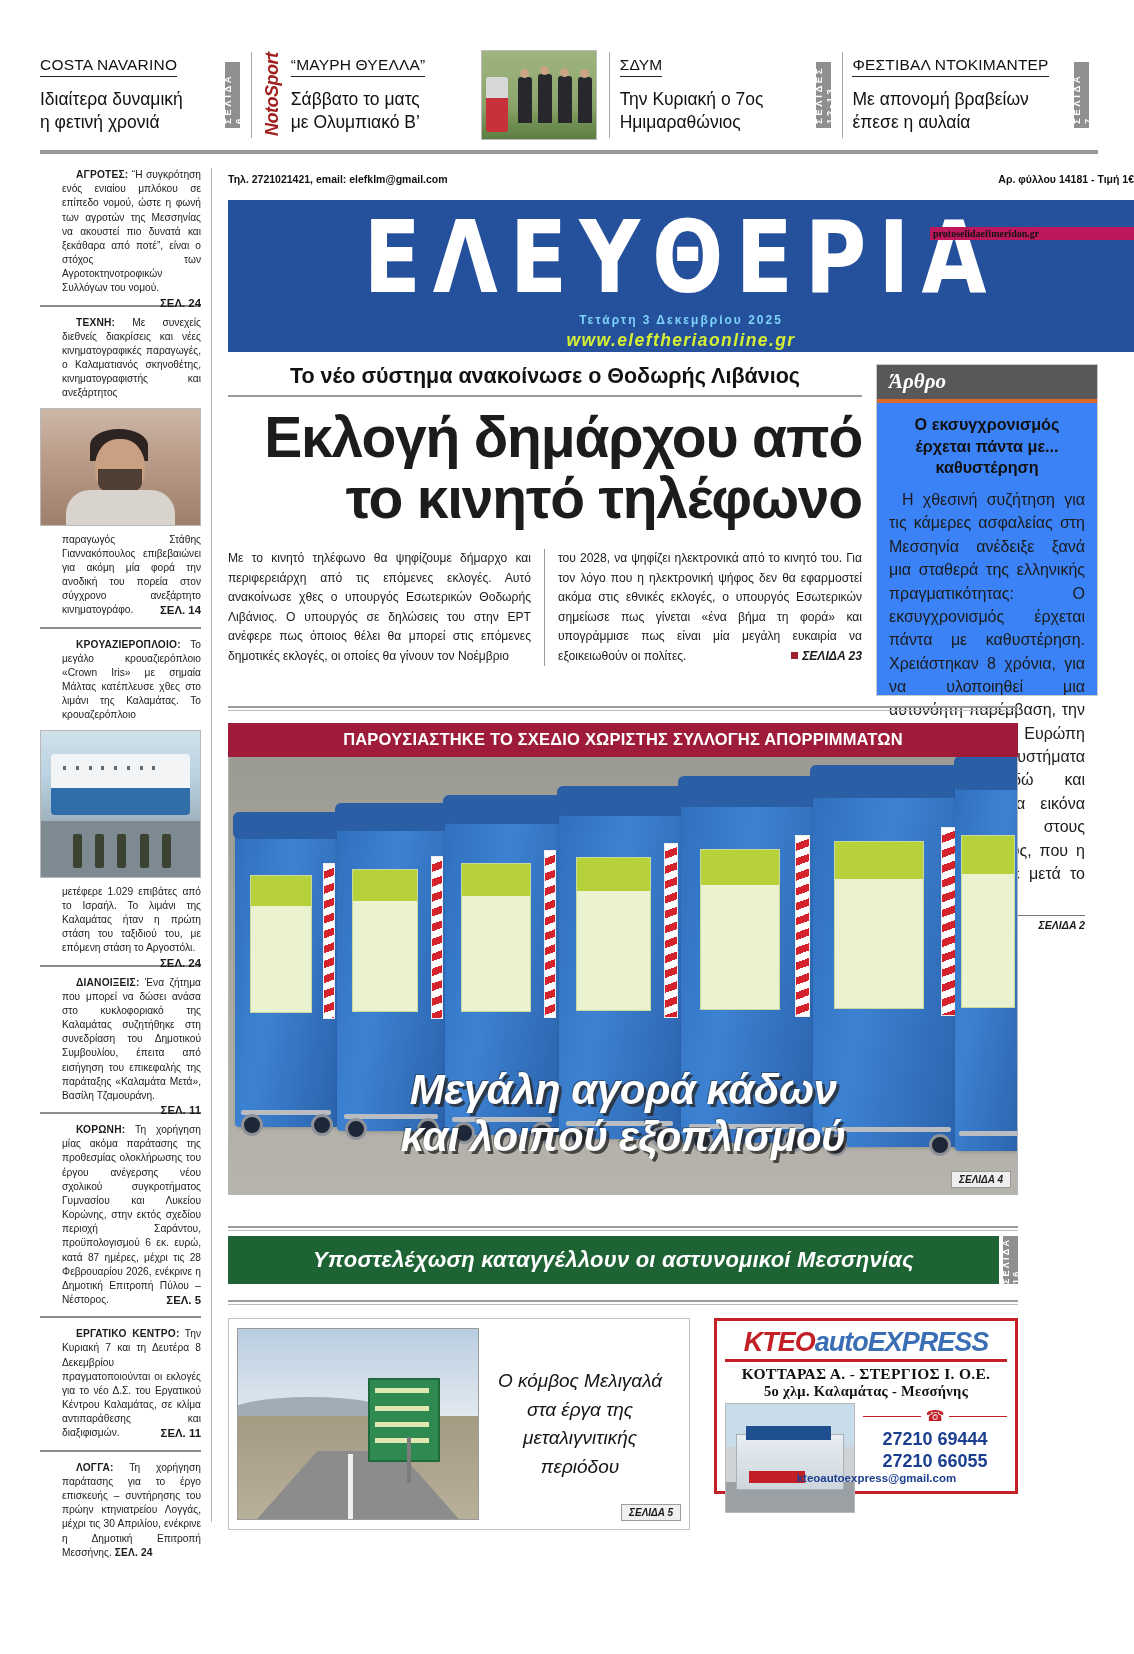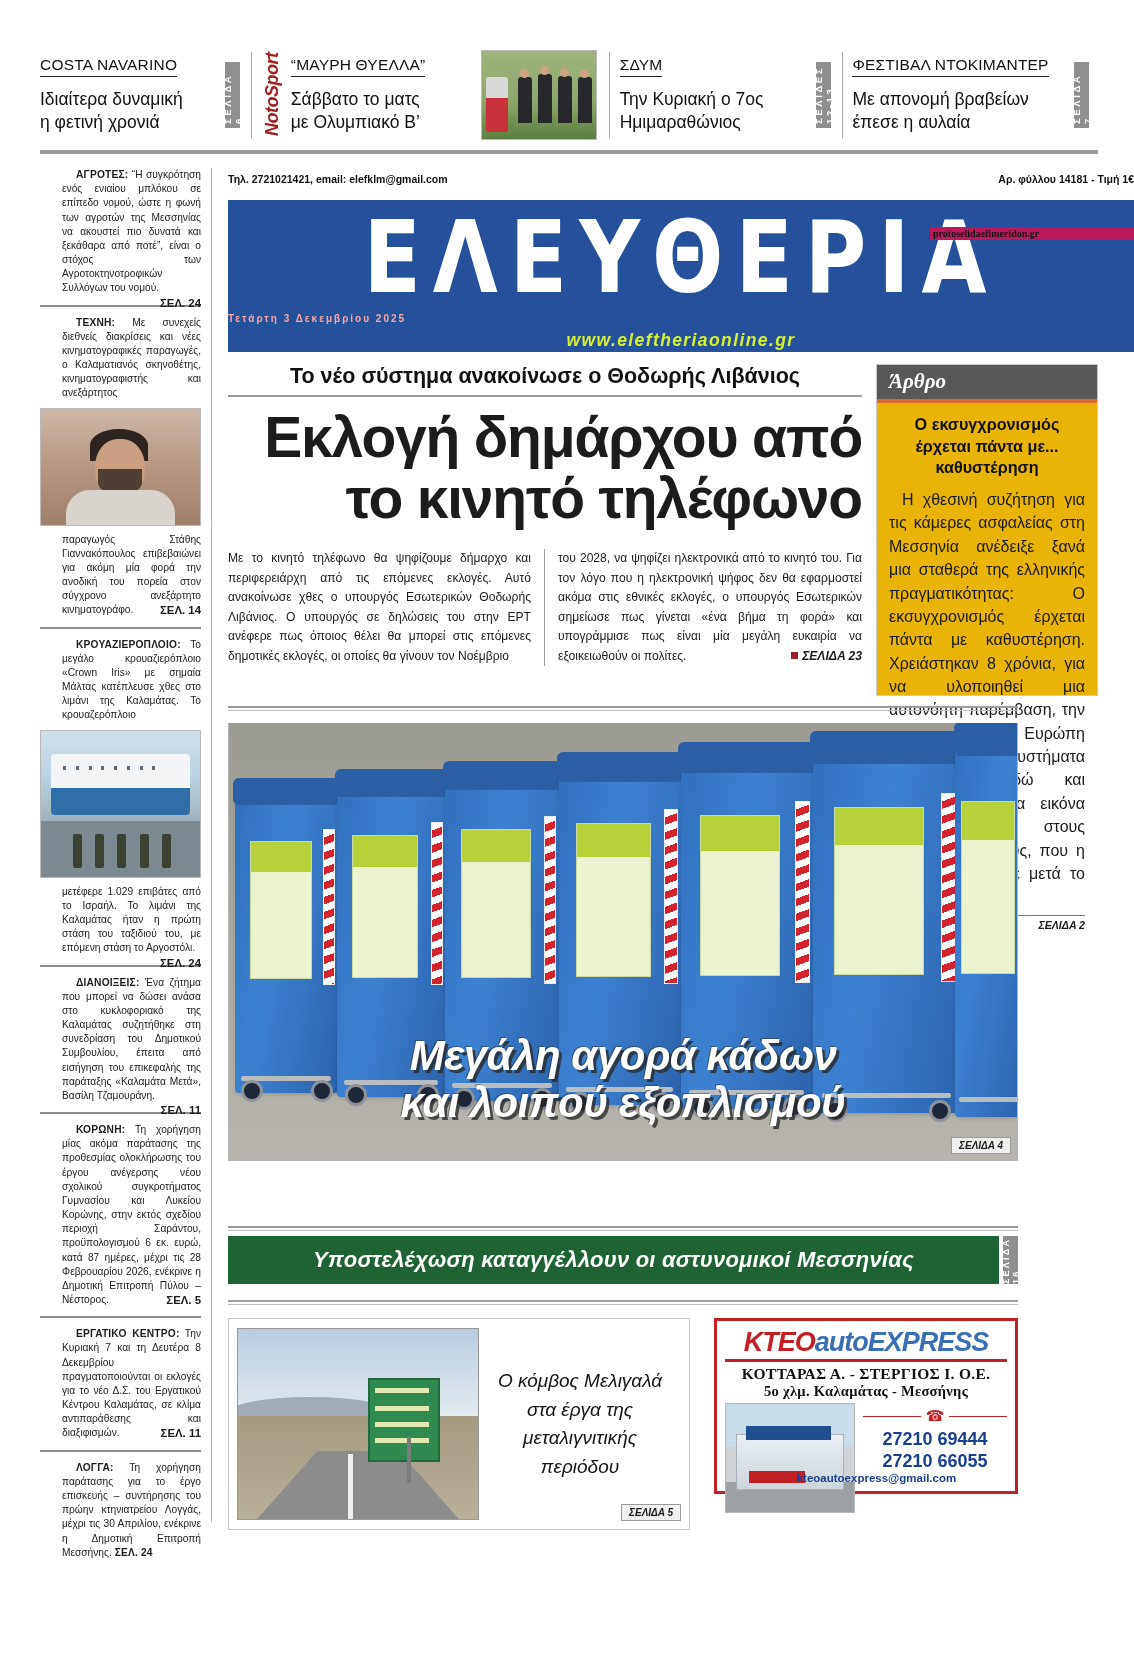--- a/index.html
+++ b/index.html
@@ -113,22 +113,22 @@
     position: absolute; left: 228px; top: 200px; width: 906px; height: 152px;
     background: #25509b; overflow: hidden;
   }
   .logo {
     position: absolute; left: 0; right: 0; top: 8px; text-align: center;
     font-family: "DejaVu Sans", sans-serif; font-weight: 700;
     font-size: 84px; color: #fff; letter-spacing: 12px;
     line-height: 1; transform: scaleY(1.18); transform-origin: top center;
   }
   .mast-date {
-    position: absolute; left: 0; right: 0; top: 113px; text-align: left;
-    color: #fca5a5; font-size: 10px; font-weight: 700; letter-spacing: 2px;
+    position: absolute; left: 0; right: 0; top: 113px; text-align: center;
+    color: #7dd3fc; font-size: 12px; font-weight: 700; letter-spacing: 2px;
   }
   .mast-url {
     position: absolute; left: 0; right: 0; top: 130px; text-align: center;
     color: #d7ef33; font-size: 17.5px; font-weight: 700; letter-spacing: 1.4px;
     font-style: italic;
   }
   .watermark {
     position: absolute; right: 0; top: 56px; background: #be185d; color: #111;
     font-family: "Liberation Serif", serif; font-weight: 700;
     font-size: 10px; padding: 1px 3px;
@@ -149,21 +149,21 @@
   }
   .lead-col { width: 50%; text-align: justify; }
   .lead-col.left { padding-right: 13px; border-right: 1.6px solid #9a9a9a; }
   .lead-col.right { padding-left: 13px; }
   .pageref { font-weight: 800; font-style: italic; float: right; white-space: nowrap; }
   .sq { display:inline-block; width:7px;height:7px;background:#a01f2d; margin-right:4px; vertical-align: 1px;}
 
   
   .arthro {
     position: absolute; left: 876px; top: 364px; width: 222px; height: 332px;
-    background: #eab308; border: 1px solid #c9c9c9;
+    background: #3b82f6; border: 1px solid #c9c9c9;
   }
   .arthro-head {
     background: #585858; color: #fff; font-family: "Liberation Serif", serif;
     font-style: italic; font-weight: 700; font-size: 21px;
     padding: 4px 12px 5px; border-bottom: 4px solid #d96a2a;
   }
   .arthro-title {
     text-align: center; font-size: 16.2px; font-weight: 800; line-height: 1.34;
     padding: 11px 10px 0; color:#111;
   }
@@ -454,20 +454,21 @@
   <div class="arthro">
     <div class="arthro-head">Άρθρο</div>
     <div class="arthro-title">Ο εκσυγχρονισμός έρχεται πάντα με... καθυστέρηση</div>
     <div class="arthro-body">Η χθεσινή συζήτηση για τις κάμερες ασφαλείας στη Μεσσηνία ανέδειξε ξανά μια σταθερά της ελληνικής πραγματικότητας: Ο εκσυγχρονισμός έρχεται πάντα με καθυστέρηση. Χρειάστηκαν 8 χρόνια, για να υλοποιηθεί μια αυτονόητη παρέμβαση, την ώρα που στην Ευρώπη τέτοια συστήματα λειτουργούν εδώ και δεκαετίες. Η ίδια εικόνα εμφανίζεται στους αυτοκινητόδρομους, που η Ελλάδα απέκτησε μετά το 2000.</div>
     <div class="arthro-foot">ΣΕΛΙΔΑ 2</div>
   </div>
 
   <div class="dbl-rule" style="left:228px; top:706px; width:790px;"></div>
 
   <div class="photoblock">
+    <div class="red-banner">ΠΑΡΟΥΣΙΑΣΤΗΚΕ ΤΟ ΣΧΕΔΙΟ ΧΩΡΙΣΤΗΣ ΣΥΛΛΟΓΗΣ ΑΠΟΡΡΙΜΜΑΤΩΝ</div>
     <div class="bins">
       <div class="bin" style="left:6px;  top:70px; width:104px; height:300px;">
         <div class="lid"></div>
           <div class="label">
             <span class="ltitle"></span>
           </div>
           <div class="stripe"></div>
         <div class="bar"></div>
           <div class="wheel" style="left:6px"></div>
           <div class="wheel" style="right:6px"></div>

